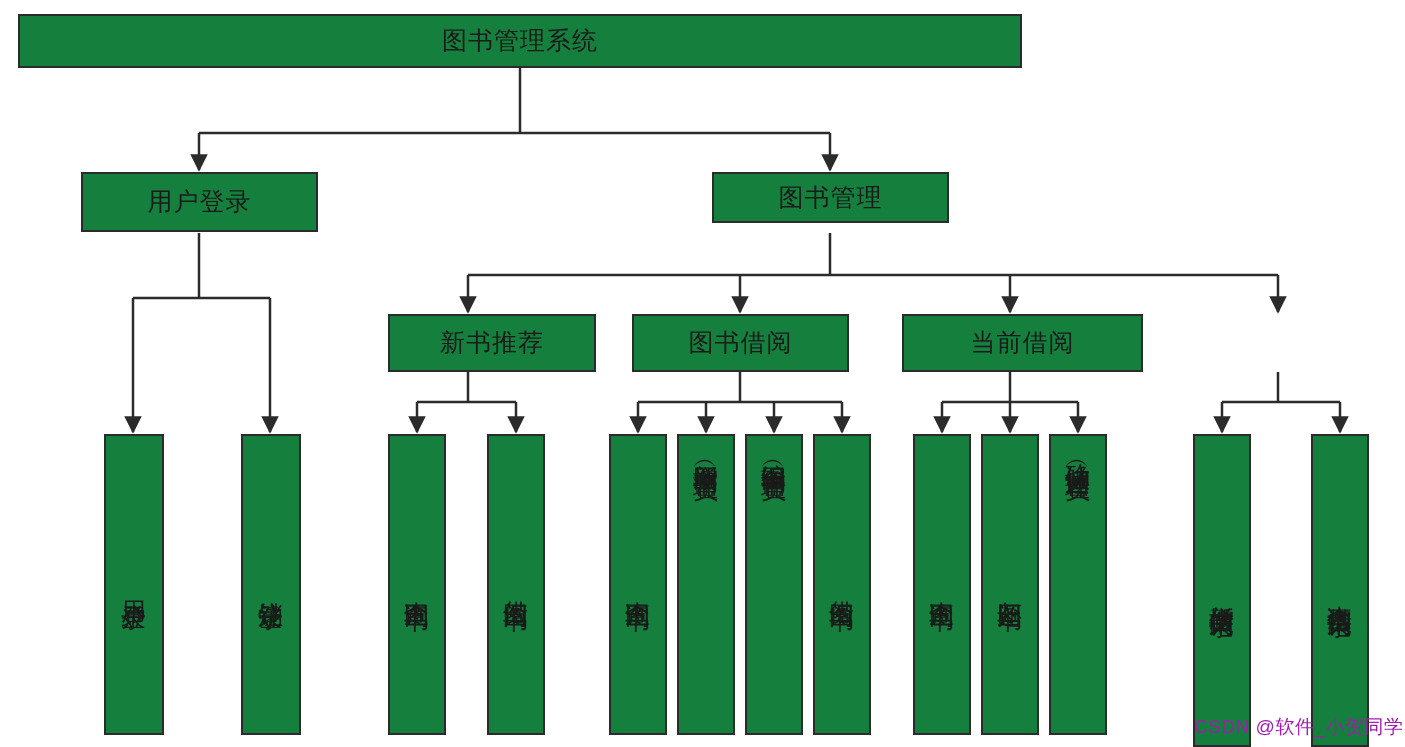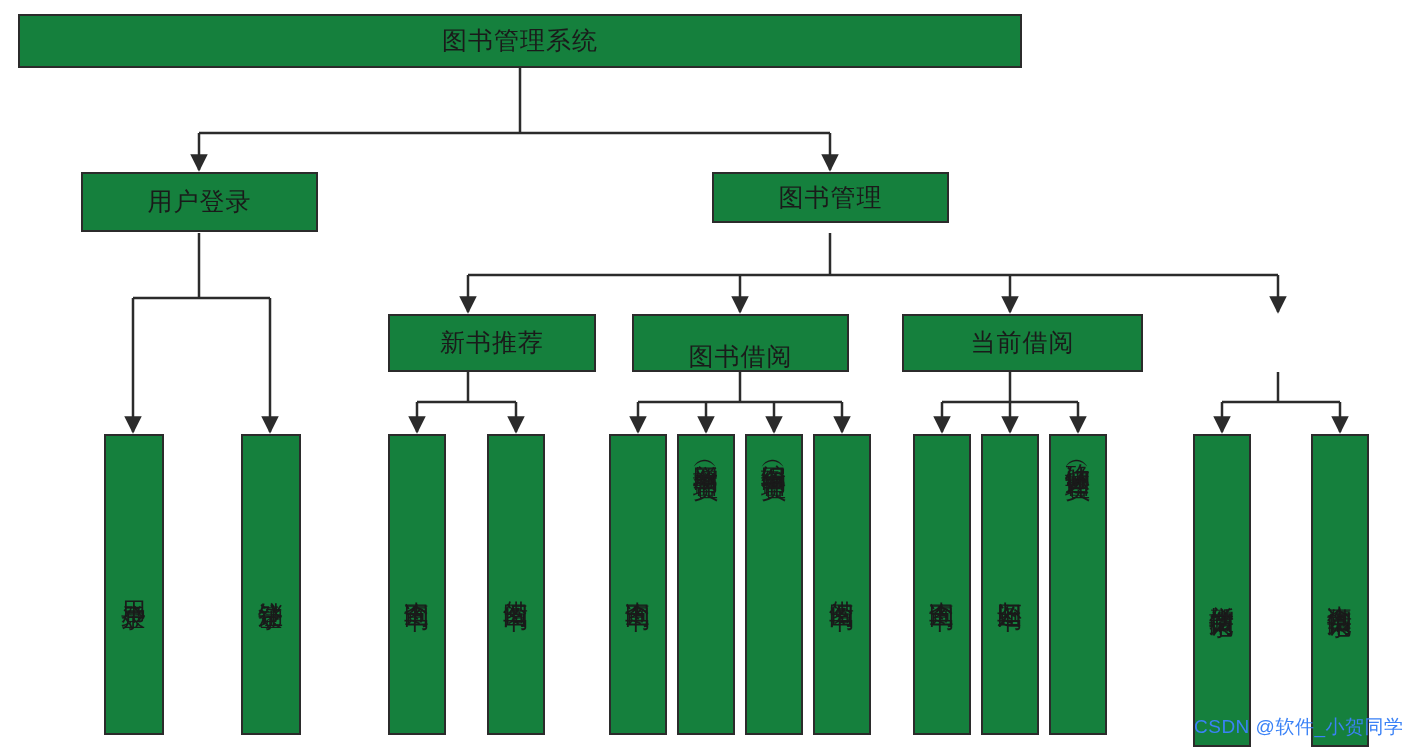--- a/index.html
+++ b/index.html
@@ -66,21 +66,21 @@
     padding-top: 8px;
   }
   .node-label {
     display: block;
   }
   .watermark {
     position: absolute;
     left: 1194px;
     top: 714px;
     font-size: 19px;
-    color: #3b82f6;
+    color: #a21caf;
     white-space: nowrap;
     pointer-events: auto;
     letter-spacing: 0.5px;
   }
 </style>
 </head>
 <body>
 
 <div id="canvas">
 
@@ -146,21 +146,21 @@
     </div>
 
     <div class="node node-h" style="left:712px; top:172px; width:237px; height:51px;">
       <span class="node-label">图书管理</span>
     </div>
 
     <div class="node node-h" style="left:360px; top:314px; width:208px; height:58px;margin-left:28px;">
       <span class="node-label">新书推荐</span>
     </div>
 
-    <div class="node node-h" style="left:632px; top:314px; width:217px; height:58px;align-items:flex-end;">
+    <div class="node node-h" style="left:632px; top:314px; width:217px; height:58px;">
       <span class="node-label">图书借阅</span>
     </div>
 
     <div class="node node-h" style="left:902px; top:314px; width:241px; height:58px;">
       <span class="node-label">当前借阅</span>
     </div>
 
 
     <div class="node node-v" style="left:104px; top:434px; width:60px; height:301px;">
       <span class="node-label">用户登录</span>

